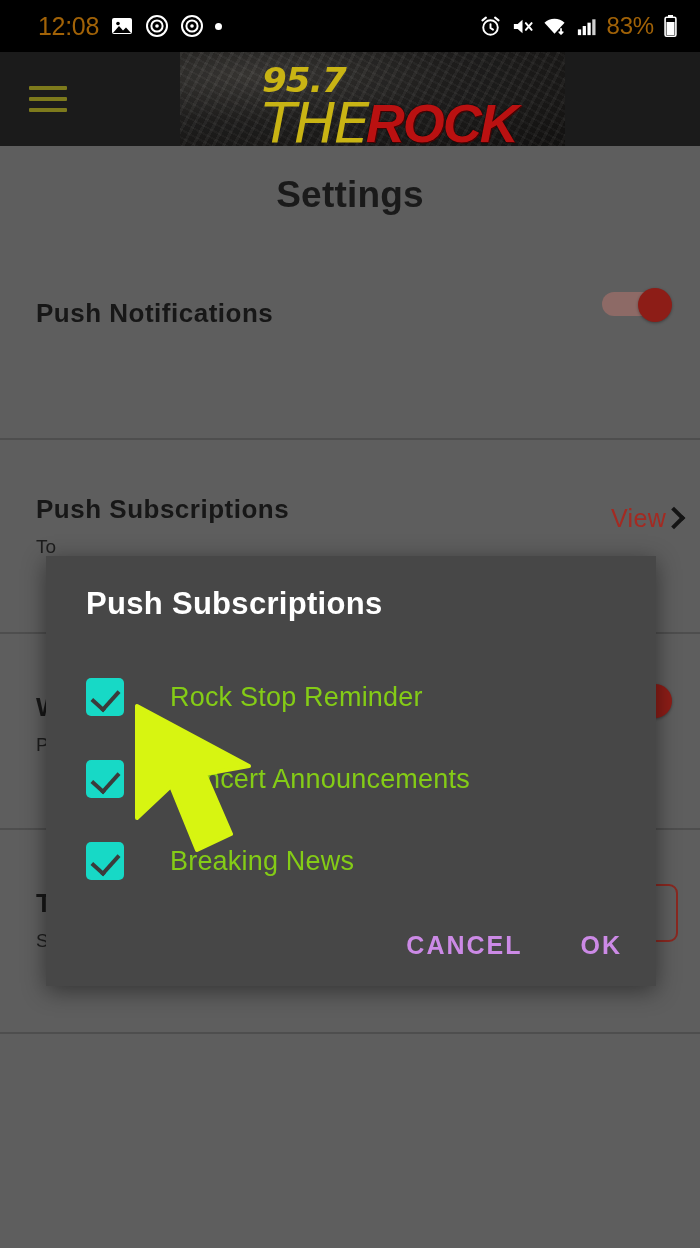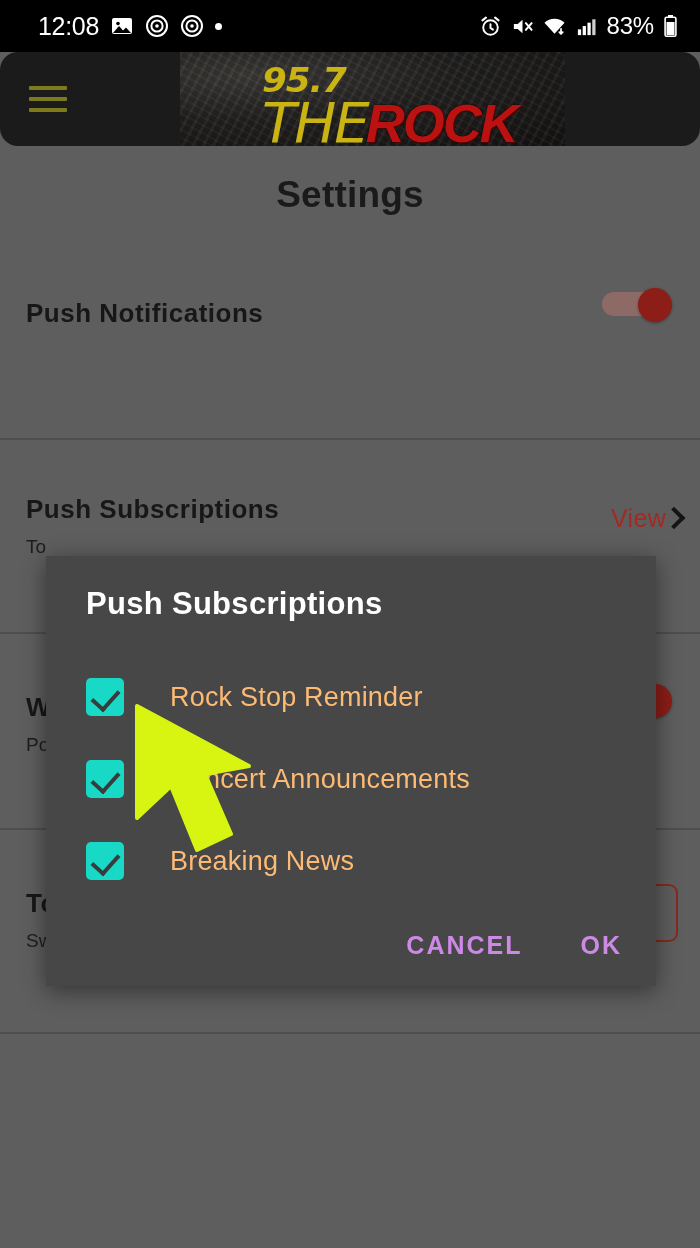--- a/index.html
+++ b/index.html
@@ -23,41 +23,40 @@
   
   #status-bar {
     position: absolute;
     top: 0; left: 0;
     width: 700px; height: 52px;
     background: #000000;
     display: flex;
     align-items: center;
     justify-content: space-between;
     padding: 0 22px 0 38px;
-    color: #ffffff;
+    color: #a16207;
     z-index: 60;
   }
   .sb-left { display: flex; align-items: center; gap: 11px; }
   .sb-right { display: flex; align-items: center; gap: 9px; }
   #clock { font-size: 25px; letter-spacing: -0.3px; font-weight: 400; }
   .sb-icon { display: inline-flex; align-items: center; justify-content: center; }
   #battery-pct { font-size: 24px; font-weight: 500; letter-spacing: -0.2px; text-align: center; }
   .dot-icon {
     width: 7px; height: 7px; border-radius: 50%;
     background: #ffffff; display: inline-block;
   }
 
   
   #app-header {
     position: absolute;
     top: 52px; left: 0;
     width: 700px; height: 94px;
     background: #1b1b1b;
     z-index: 40;
-    border-radius: 18px;
   }
   #hamburger-button {
     position: absolute;
     left: 29px; top: 30px;
     width: 38px; height: 34px;
     display: flex; flex-direction: column; justify-content: space-between;
     padding: 4px 0;
   }
   #hamburger-button span {
     display: block; height: 4px; width: 38px;
@@ -128,21 +127,21 @@
     text-align: center;
     font-size: 37px;
     font-weight: 700;
     color: #1a1a1a;
     letter-spacing: 0.2px;
   }
 
   .settings-row {
     position: absolute;
     left: 0; width: 700px;
-    padding: 0 26px;
+    padding: 0 36px;
   }
   .row-title {
     font-size: 26px;
     font-weight: 700;
     color: #171717;
     letter-spacing: 0.5px;
   }
   .row-sub {
     font-size: 19px;
     color: #1d1d1d;
@@ -246,21 +245,21 @@
     position: absolute;
     left: 11px; top: 6px;
     width: 13px; height: 22px;
     border-right: 4px solid #3b3b3b;
     border-bottom: 4px solid #3b3b3b;
     transform: rotate(42deg);
   }
   .item-label {
     margin-left: 46px;
     font-size: 27px;
-    color: #fdba74;
+    color: #84cc16;
     letter-spacing: 0.2px;
   }
   #dialog-actions {
     position: absolute;
     right: 32px; bottom: 22px;
     display: flex; align-items: center; gap: 54px;
   }
   .dialog-btn {
     background: none; border: none;
     font-family: "Liberation Sans", sans-serif;

